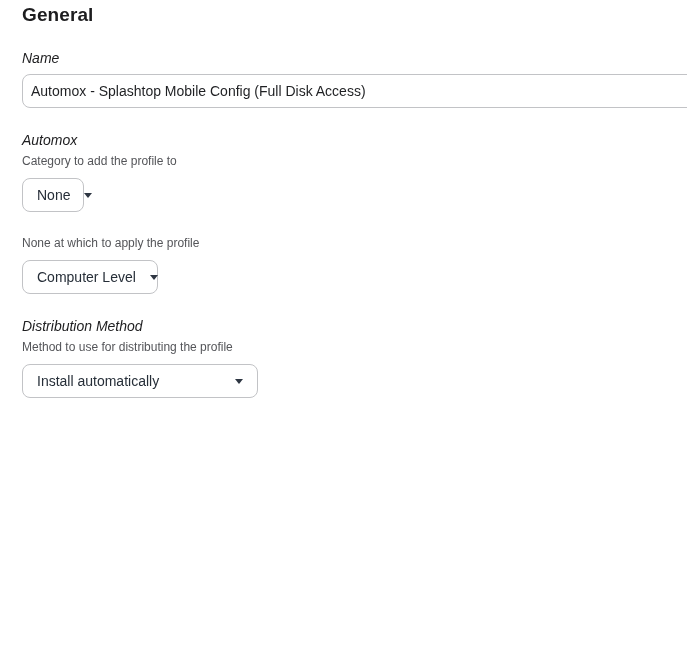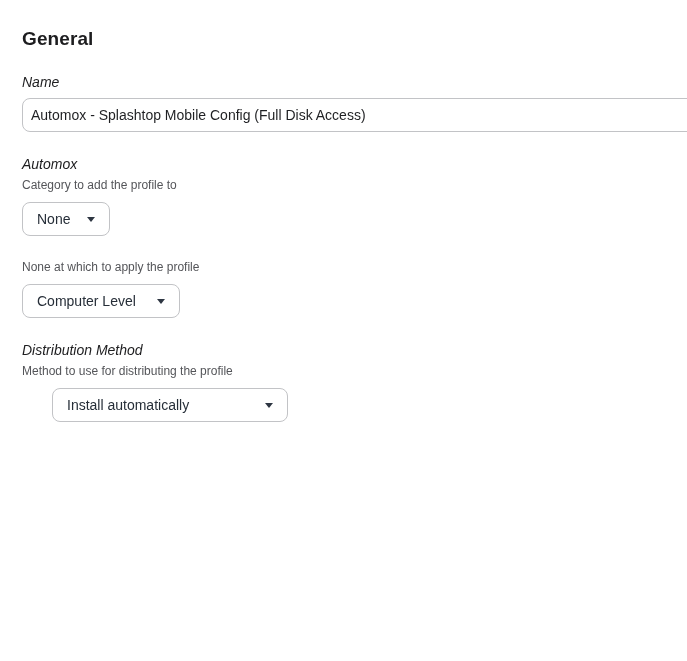--- a/index.html
+++ b/index.html
@@ -4,21 +4,21 @@
 <style>
   * { box-sizing: border-box; margin: 0; padding: 0; }
   html, body {
     width: 687px;
     height: 661px;
     background: #ffffff;
     overflow: hidden;
     font-family: "Liberation Sans", sans-serif;
   }
   .container {
-    padding: 28px 0 0 22px;
+    padding: 4px 0 0 22px;
     width: 687px;
   }
   .page-title {
     font-size: 19px;
     font-weight: 700;
     color: #1d1d1f;
     line-height: 22px;
     letter-spacing: 0.1px;
   }
   .group { margin-top: 24px; }
@@ -82,23 +82,23 @@
   .select-button .select-value { white-space: nowrap; }
   .caret-down {
     display: inline-block;
     width: 0;
     height: 0;
     border-left: 4.5px solid transparent;
     border-right: 4.5px solid transparent;
     border-top: 5px solid #2e3642;
     margin-left: 14px;
   }
-  .w-category { width: 88px; }
-  .w-level { width: 158px; }
-  .w-distribution { width: 236px; margin-left: 30px; }
+  .w-category { width: 62px; }
+  .w-level { width: 136px; }
+  .w-distribution { width: 236px; }
 </style>
 </head>
 <body>
 
 <div class="container">
 
   <h1 class="page-title">General</h1>
 
   <div class="group">
     <div class="field-label">Name</div>

